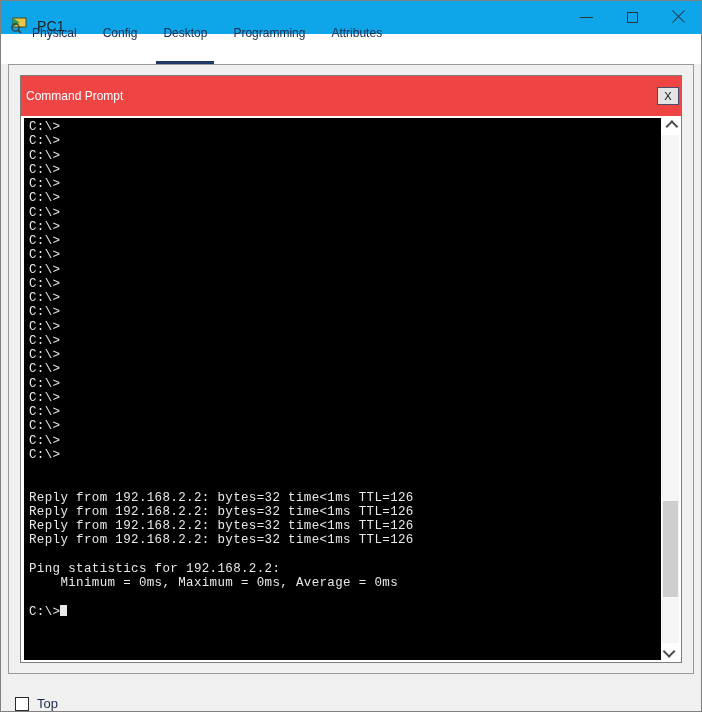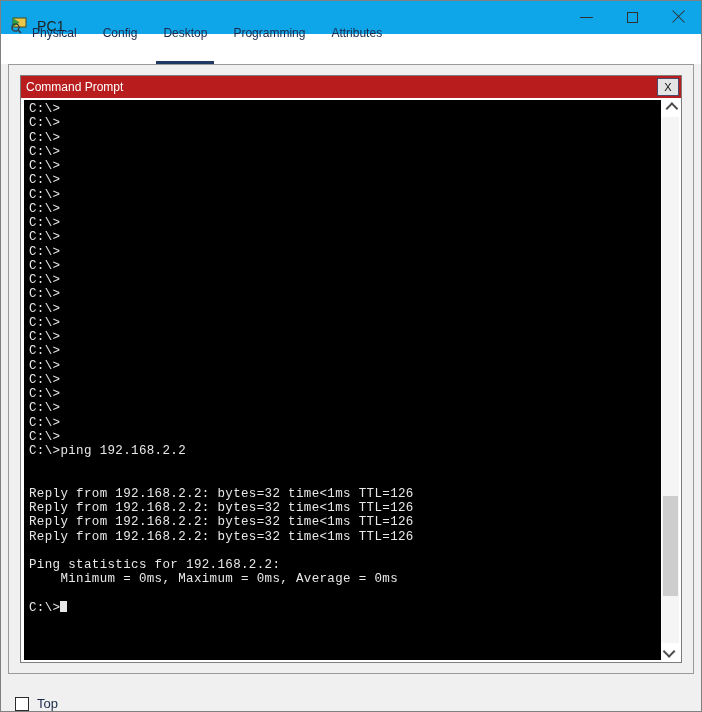--- a/index.html
+++ b/index.html
@@ -120,23 +120,23 @@
   #cmd-window {
     position: absolute;
     left: 11px; top: 10px; right: 11px; bottom: 10px;
     border: 1px solid #7d7d7d;
     box-sizing: border-box;
     background: #ffffff;
     display: flex;
     flex-direction: column;
   }
   #cmd-titlebar {
-    height: 22px;
+    height: 40px;
     min-height: 22px;
-    background: #b91c1c;
+    background: #ef4444;
     display: flex;
     align-items: center;
     justify-content: space-between;
     padding: 0 2px 0 5px;
     box-sizing: border-box;
     gap: 39px;
   }
   #cmd-title-text {
     color: #ffffff;
     font-size: 12px;
@@ -314,21 +314,20 @@
               <div class="term-line">C:\&gt;</div>
               <div class="term-line">C:\&gt;</div>
               <div class="term-line">C:\&gt;</div>
               <div class="term-line">C:\&gt;</div>
               <div class="term-line">C:\&gt;</div>
               <div class="term-line">C:\&gt;</div>
               <div class="term-line">C:\&gt;</div>
               <div class="term-line">C:\&gt;</div>
               <div class="term-line">C:\&gt;</div>
               <div class="term-line">C:\&gt;</div>
-              <div class="term-line">C:\&gt;ping 192.168.2.2</div>
               <div class="term-line"></div>
               <div class="term-line"></div>
               <div class="term-line">Reply from 192.168.2.2: bytes=32 time&lt;1ms TTL=126</div>
               <div class="term-line">Reply from 192.168.2.2: bytes=32 time&lt;1ms TTL=126</div>
               <div class="term-line">Reply from 192.168.2.2: bytes=32 time&lt;1ms TTL=126</div>
               <div class="term-line">Reply from 192.168.2.2: bytes=32 time&lt;1ms TTL=126</div>
               <div class="term-line"></div>
               <div class="term-line">Ping statistics for 192.168.2.2:</div>
               <div class="term-line">    Minimum = 0ms, Maximum = 0ms, Average = 0ms</div>
               <div class="term-line"></div>

